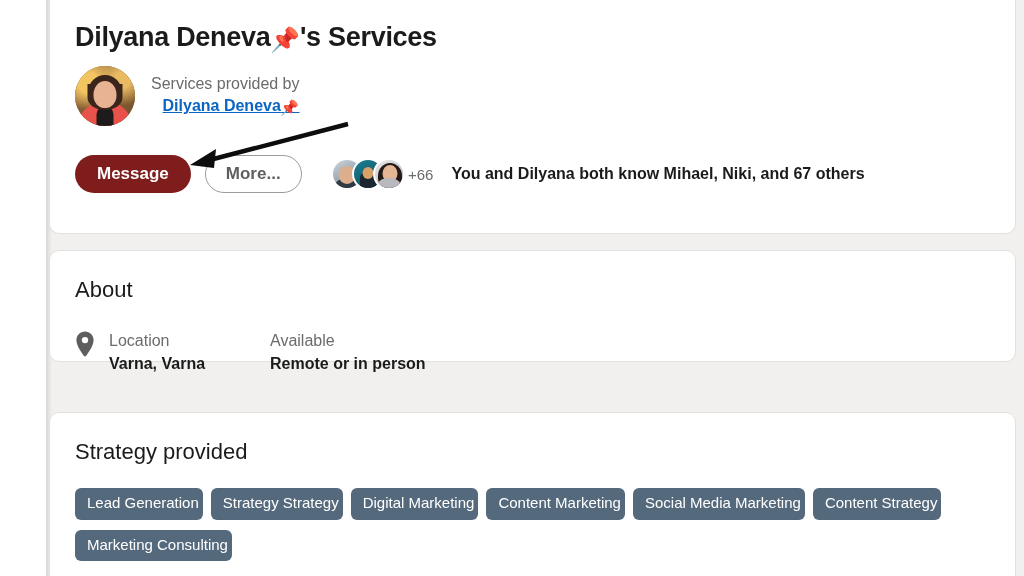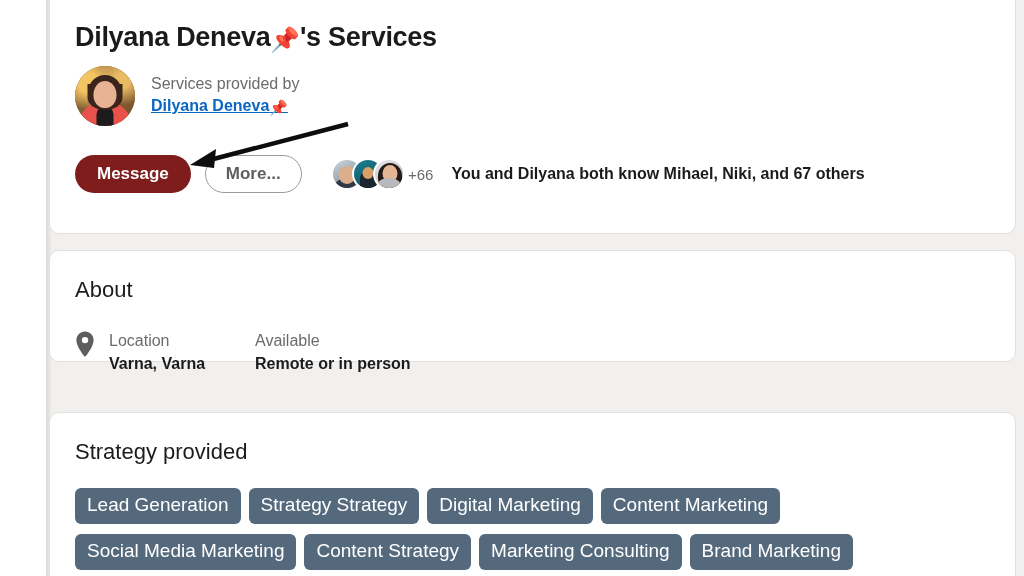--- a/index.html
+++ b/index.html
@@ -78,20 +78,21 @@
     vertical-align: -2px;
   }
 
   
   .provider {
     position: absolute;
     left: 25px; top: 78px;
     display: flex;
     align-items: center;
     gap: 16px;
+    text-align: right;
   }
   .avatar-main {
     width: 60px; height: 60px;
     border-radius: 50%;
     overflow: hidden;
     flex: none;
     position: relative;
     background: #8a6a3c;
   }
   .avatar-main .bg {
@@ -263,21 +264,21 @@
     left: 25px; top: 78px;
     display: flex;
     align-items: flex-start;
   }
   .pin-icon {
     width: 20px; height: 26px;
     flex: none;
     margin-right: 14px;
     margin-top: 2px;
   }
-  .about-cols { display: flex; }
+  .about-cols { display: flex; gap: 15px; }
   .about-col { margin-right: 36px; }
   .about-col:last-child { margin-right: 0; }
   .about-col.w1 { width: 110px; }
   .about-label {
     font-size: 16px;
     color: #6b6b6b;
     display: block;
     line-height: 1.45;
   }
   .about-value {
@@ -294,22 +295,22 @@
     position: absolute;
     left: 25px; top: 75px;
     width: 910px;
     display: flex;
     flex-wrap: wrap;
     gap: 10px 8px;
   }
   .tag {
     background: #55697d;
     color: #ffffff;
-    font-size: 19px;
-    padding: 7px 12px 8px 12px;
+    font-size: 15px;
+    padding: 7px 4px 8px 12px;
     border-radius: 6px;
     white-space: nowrap;
     cursor: pointer;
     line-height: 1.1;
   }
 
   
   #arrow {
     position: absolute;
     left: 180px; top: 120px;
@@ -399,21 +400,20 @@
   <div class="card" id="card-services">
     <div class="section-title">Strategy provided</div>
     <div class="tag-wrap" id="tag-wrap">
         <span class="tag">Lead Generation</span>
         <span class="tag">Strategy Strategy</span>
         <span class="tag">Digital Marketing</span>
         <span class="tag">Content Marketing</span>
         <span class="tag">Social Media Marketing</span>
         <span class="tag">Content Strategy</span>
         <span class="tag">Marketing Consulting</span>
-        <span class="tag">Brand Marketing</span>
       </div>
   </div>
 
   <svg id="arrow" viewBox="0 0 170 60">
     <path d="M168 4 L22 42" stroke="#0d0d0d" stroke-width="4.5" fill="none" stroke-linecap="butt"></path>
     <path d="M10 45 L36 29 L34 48 Z" fill="#0d0d0d"></path>
   </svg>
 
 </div>
 

